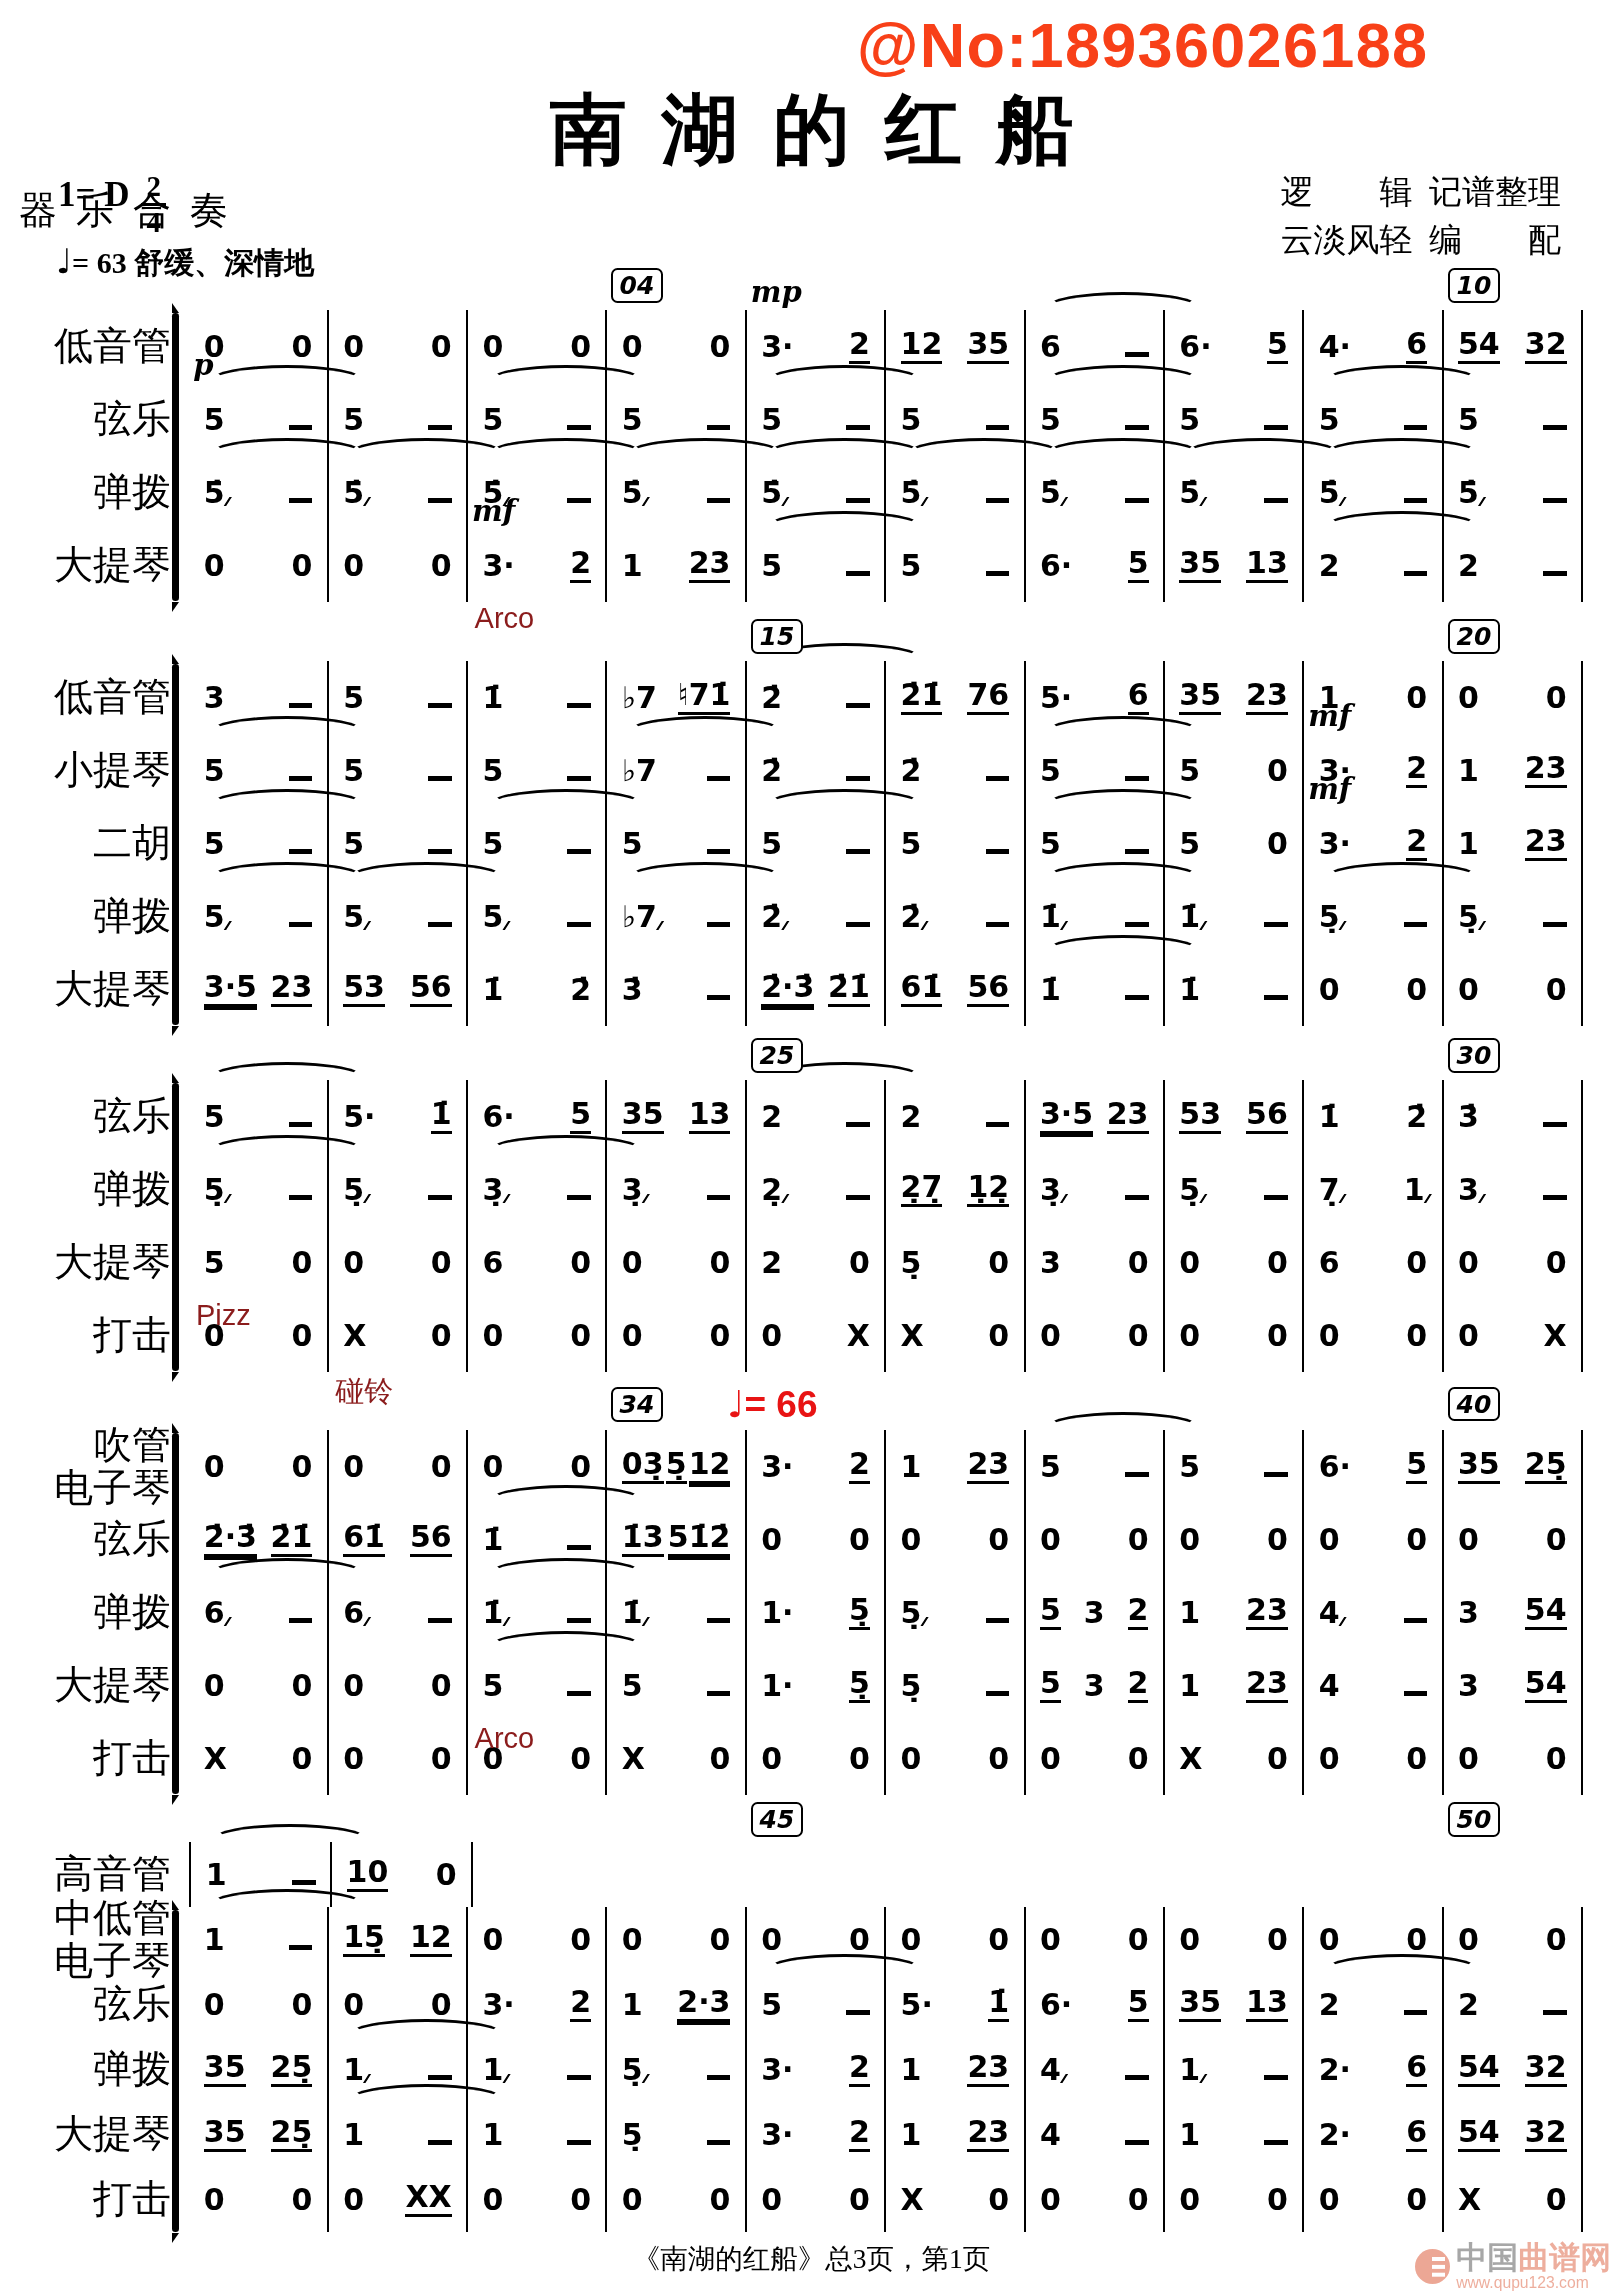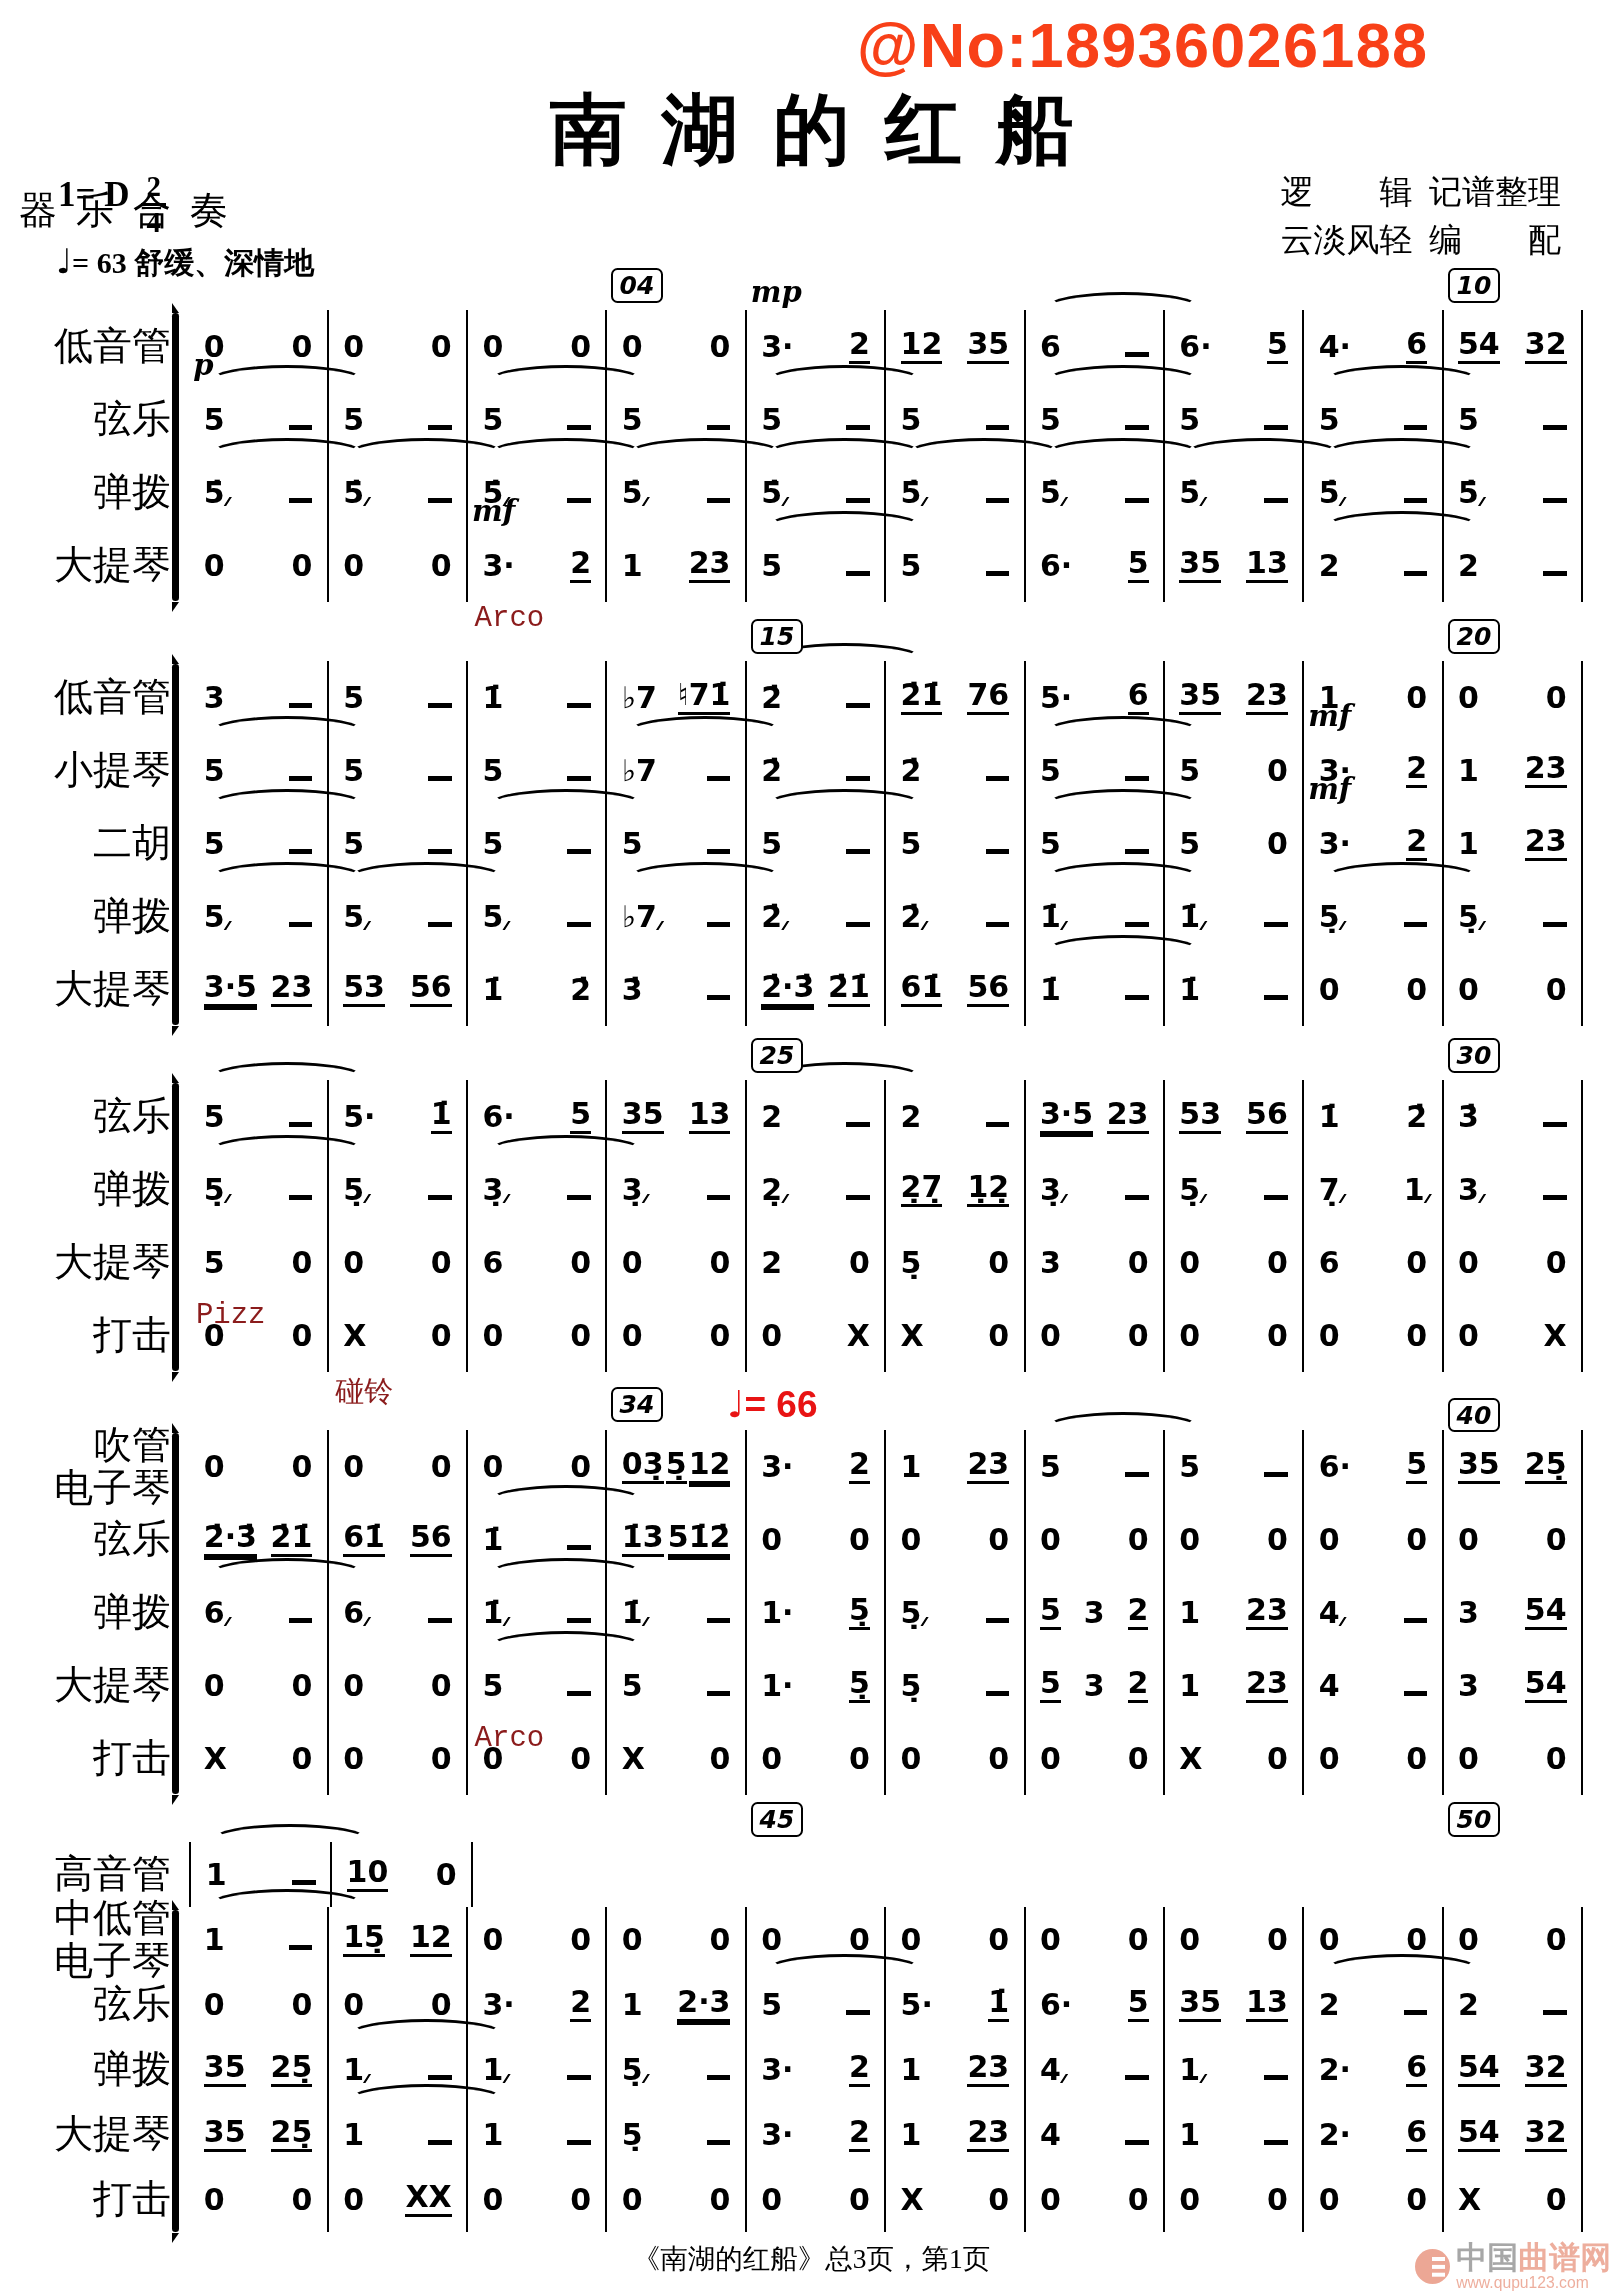--- a/index.html
+++ b/index.html
@@ -43,21 +43,21 @@
   .u2{border-bottom:3.3px solid #000;padding-bottom:2px;position:relative;}
   .u2::after{content:"";position:absolute;left:0;right:0;bottom:-5.9px;height:2.6px;background:#000;}
   .dash{display:inline-block;width:23.6px;height:4.6px;background:#000;}
   .tr{font-size:0.42em;letter-spacing:-2.6px;margin-left:2.6px;position:relative;top:0.30em;}
   .m.arc::before{content:"";position:absolute;left:15%;top:-18.3px;width:108%;height:25px;
       border:3.3px solid transparent;border-top-color:#000;border-radius:50%;pointer-events:none;z-index:2;}
   .numbox{position:absolute;font-size:25px;font-weight:700;border:2px solid #000;border-radius:6.5px;
           padding:0.7px 6.5px;background:#fff;font-family:"DejaVu Sans",sans-serif;z-index:3;font-style:italic;}
   .ann{position:absolute;z-index:3;white-space:nowrap;}
   .ann.dyn{font-family:"DejaVu Serif","Liberation Serif",serif;font-style:italic;font-weight:700;font-size:29px;}
-  .ann.red{font-family:Liberation Mono, monospace;font-size:29px;color:#8b1c1c;}
+  .ann.red{font-family:Liberation Sans, sans-serif;font-size:29px;color:#8b1c1c;}
   .ann.above{top:-35px;left:3.9px;}
   .ann.below{top:100%;margin-top:0px;left:6.5px;}
   .tempo66{position:absolute;font-size:37px;font-weight:700;color:#e81414;z-index:3;
            font-family:"Liberation Sans",sans-serif;}
   .tempo66 .q{font-family:"DejaVu Sans",sans-serif;}
   
   .footer{position:absolute;left:0;right:0;top:2241px;text-align:center;font-size:27.5px;
           font-family:"Liberation Serif",serif;}
   .sitemark{position:absolute;right:11.8px;bottom:3.9px;display:flex;align-items:center;gap:6.5px;opacity:0.75;}
   .sitelogo{width:35px;height:35px;border-radius:50%;background:#e06c4f;position:relative;flex:none;opacity:0.8;}
@@ -709,21 +709,21 @@
               <div class="m">
                 <span class="tk">0</span>
                 <span class="tk">X</span>
               </div>
             </div>
           </div>
         </div>
       </div>
       <div class="system" style="top: 1386px;">
         <span class="numbox" style="left: 572px; top: 1.3px;">34</span>
-        <span class="numbox" style="left: 1409px; top: 12px;">40</span>
+        <span class="numbox" style="left: 1409px; top: 1px;">40</span>
         <div class="tempo66" style="left: 688px; top: -2.6px;"><span class="q">♩</span>= 66</div>
         <div class="bracket" style="top: 47px; height: 361px;"></div>
         <div class="rows" style="padding-top: 44px;">
           <div class="srow" style="height: 73px;">
             <div class="lbl">吹管
 电子琴</div>
             <div class="brsp"></div>
             <div class="ms">
               <div class="m">
                 <span class="tk">0</span>

